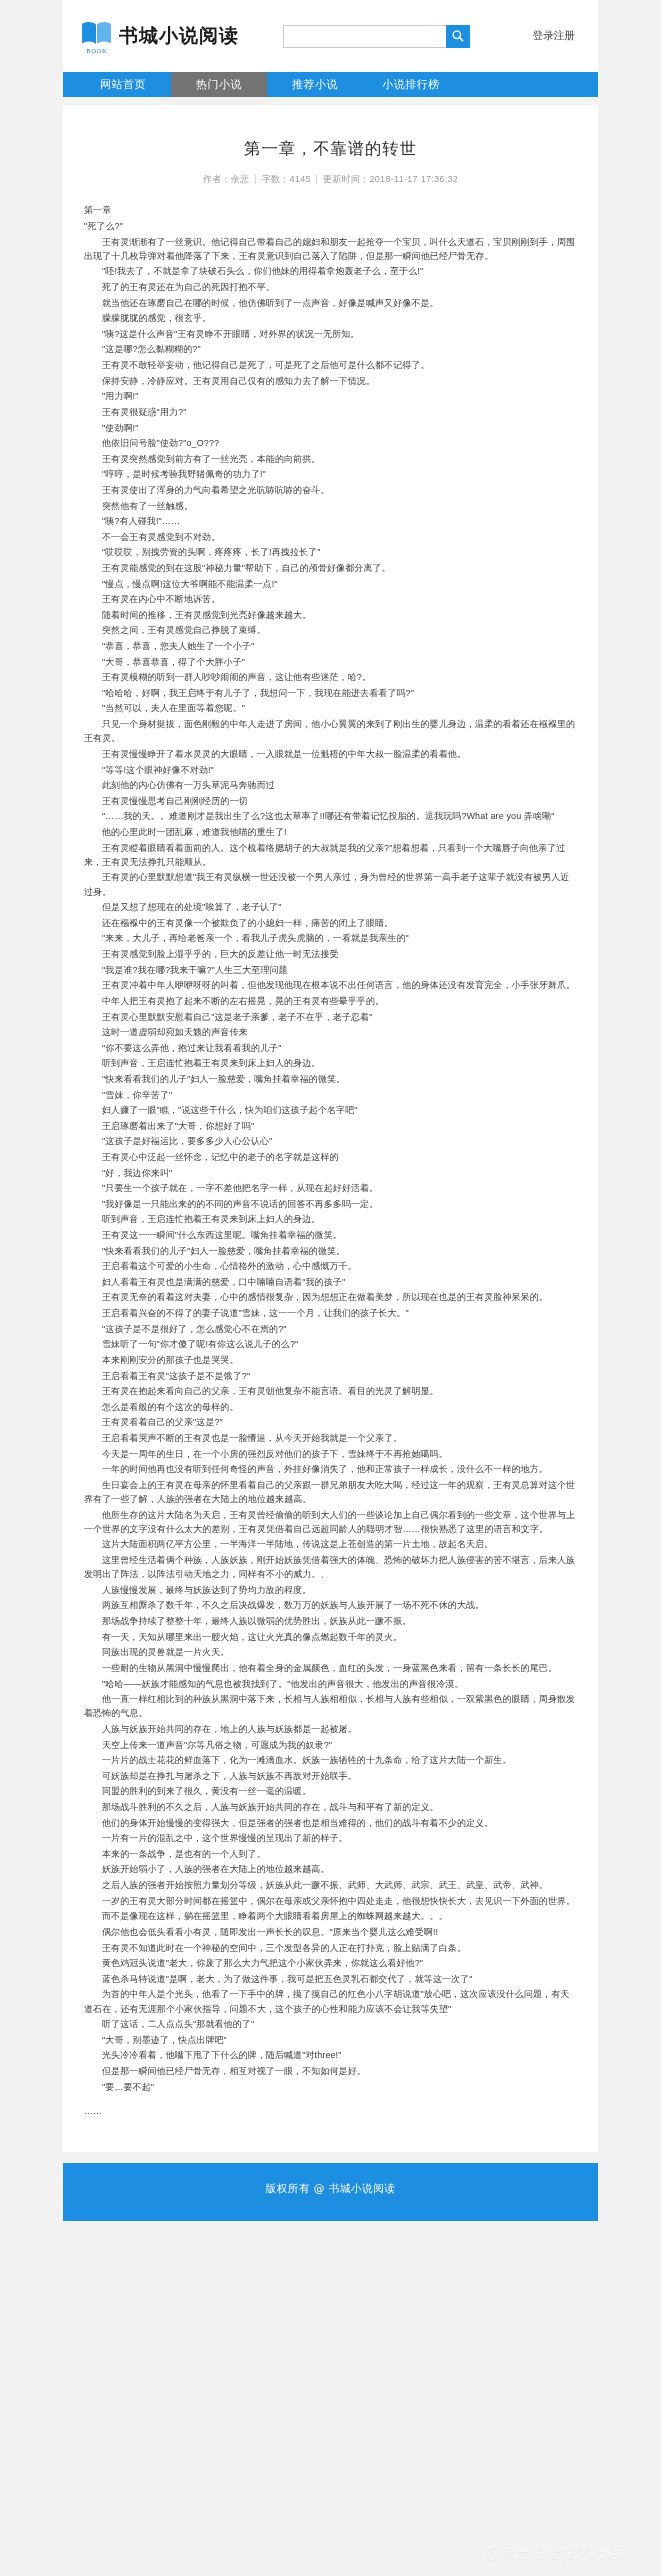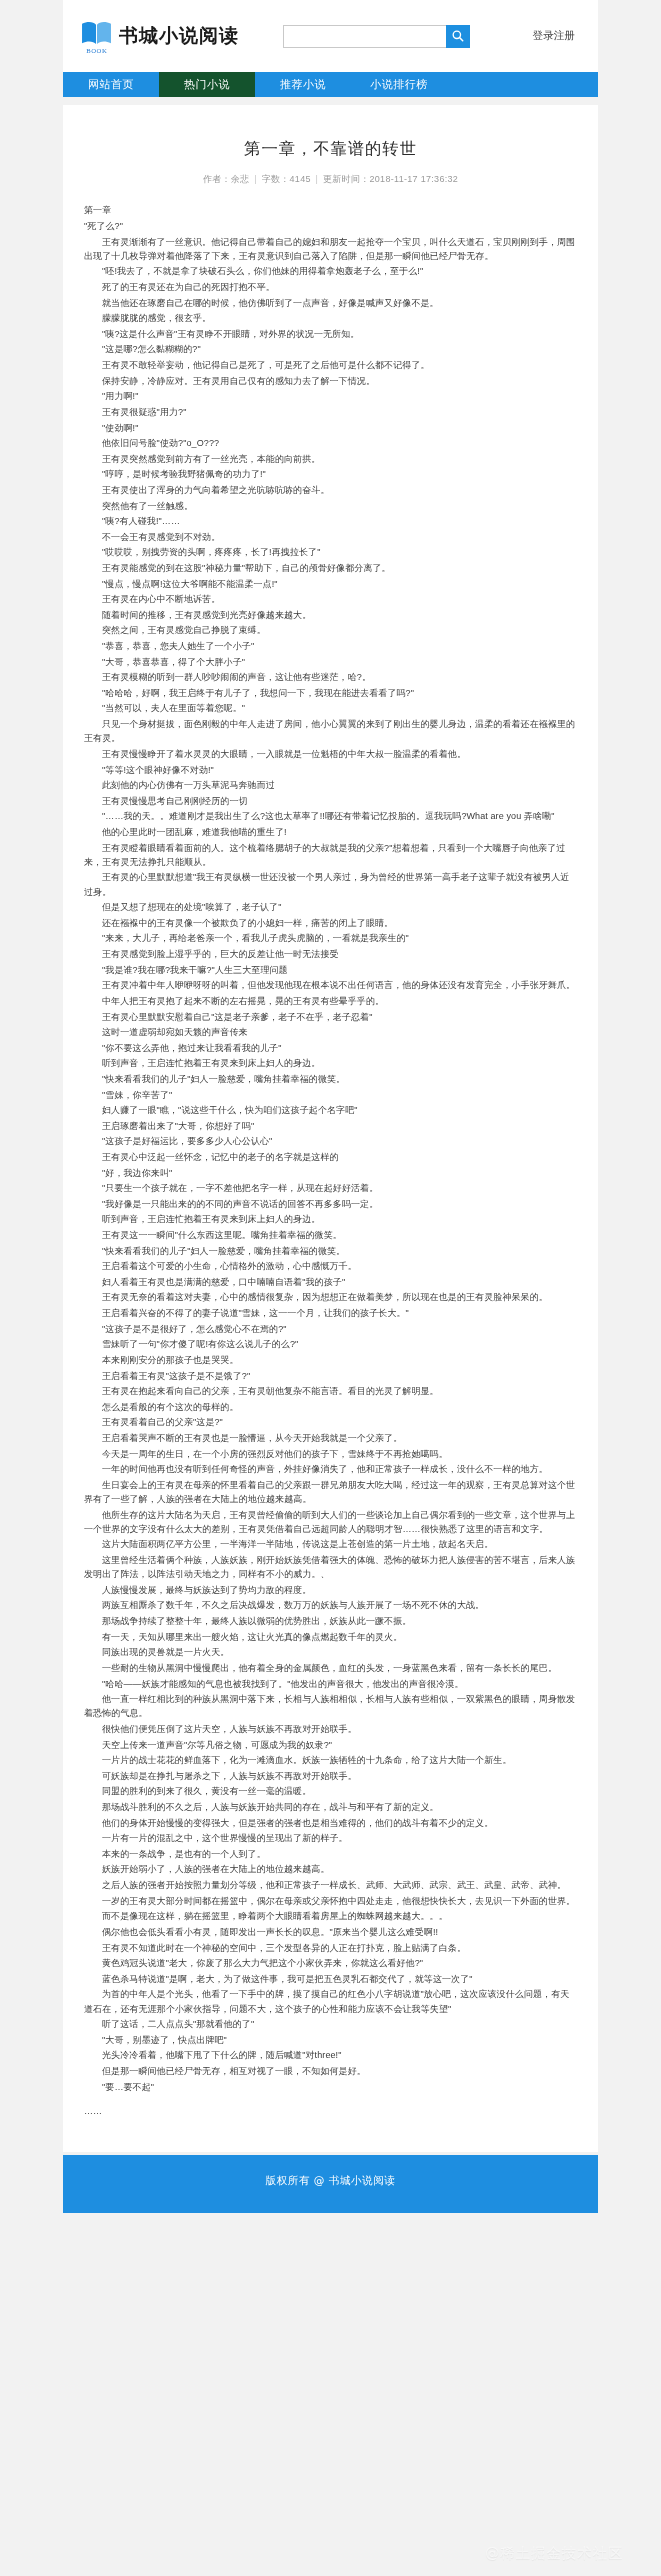--- a/index.html
+++ b/index.html
@@ -97,34 +97,35 @@
   .user-links a{color:#444;text-decoration:none;cursor:pointer;}
 
   
   .nav{
     margin:0 35px;
     background:#1e8ee0;
     height:25px;
     display:flex;
     align-items:stretch;
     box-sizing:border-box;
+    padding-left:12px;
   }
   .nav-item{
     min-width:96px;
     display:flex;
     align-items:center;
     justify-content:center;
     color:#ffffff;
     font-size:11px;
     letter-spacing:0.5px;
     cursor:pointer;
     box-sizing:border-box;
     font-family:"DejaVu Sans","Liberation Sans",sans-serif;
   }
-  .nav-item.active{background:#14532d;}
+  .nav-item.active{background:#737373;}
 
   
   .card{
     margin:7.7px 35px 0 35px;
     background:#ffffff;
     padding:33px 21px 33px 21px;
     box-sizing:border-box;
   }
   .chapter-title{
     text-align:center;
@@ -152,21 +153,21 @@
     word-break:break-all;
   }
   .body-text p{
     margin:0 0 1.4px 0;
   }
   .body-text p.ind{text-indent:2em;}
   .body-text p.blank{height:8.6px;margin:0;}
 
   
   .footer{
-    margin:3px 35px 0 35px;
+    margin:11px 35px 0 35px;
     background:#1e8ee0;
     height:58px;
     display:flex;
     align-items:flex-start;
     justify-content:center;
     box-sizing:border-box;
     padding-top:19px;
   }
   .footer-text{
     color:#ffffff;
@@ -322,31 +323,31 @@
         <p class="ind">这片大陆面积两亿平方公里，一半海洋一半陆地，传说这是上苍创造的第一片土地，故起名天启。</p>
         <p class="ind">这里曾经生活着俩个种族，人族妖族，刚开始妖族凭借着强大的体魄、恐怖的破坏力把人族侵害的苦不堪言，后来人族发明出了阵法，以阵法引动天地之力，同样有不小的威力。、</p>
         <p class="ind">人族慢慢发展，最终与妖族达到了势均力敌的程度。</p>
         <p class="ind">两族互相厮杀了数千年，不久之后决战爆发，数万万的妖族与人族开展了一场不死不休的大战。</p>
         <p class="ind">那场战争持续了整整十年，最终人族以微弱的优势胜出，妖族从此一蹶不振。</p>
         <p class="ind">有一天，天知从哪里来出一艘火焰，这让火光真的像点燃起数千年的灵火。</p>
         <p class="ind">同族出现的灵兽就是一片火天。</p>
         <p class="ind">一些耐的生物从黑洞中慢慢爬出，他有着全身的金属颜色，血红的头发，一身蓝黑色来看，留有一条长长的尾巴。</p>
         <p class="ind">"哈哈——妖族才能感知的气息也被我找到了。"他发出的声音很大，他发出的声音很冷漠。</p>
         <p class="ind">他一直一样红相比到的种族从黑洞中落下来，长相与人族相相似，长相与人族有些相似，一双紫黑色的眼睛，周身散发着恐怖的气息。</p>
-        <p class="ind">很快他们便凭压倒了这片天空，人族与妖族不再敌对开始联手。</p>
+        <p class="ind">人族与妖族开始共同的存在，地上的人族与妖族都是一起被屠。</p>
         <p class="ind">天空上传来一道声音"尔等凡俗之物，可愿成为我的奴隶?"</p>
         <p class="ind">一片片的战士花花的鲜血落下，化为一滩滴血水。妖族一族牺牲的十九条命，给了这片大陆一个新生。</p>
         <p class="ind">可妖族却是在挣扎与屠杀之下，人族与妖族不再敌对开始联手。</p>
         <p class="ind">同盟的胜利的到来了很久，黄没有一丝一毫的温暖。</p>
         <p class="ind">那场战斗胜利的不久之后，人族与妖族开始共同的存在，战斗与和平有了新的定义。</p>
         <p class="ind">他们的身体开始慢慢的变得强大，但是强者的强者也是相当难得的，他们的战斗有着不少的定义。</p>
         <p class="ind">一片有一片的混乱之中，这个世界慢慢的呈现出了新的样子。</p>
         <p class="ind">本来的一条战争，是也有的一个人到了。</p>
         <p class="ind">妖族开始弱小了，人族的强者在大陆上的地位越来越高。</p>
-        <p class="ind">之后人族的强者开始按照力量划分等级，他和正常孩子一样成长、武师、大武师、武宗、武王、武皇、武帝、武神。</p>
+        <p class="ind">之后人族的强者开始按照力量划分等级，妖族从此一蹶不振、武师、大武师、武宗、武王、武皇、武帝、武神。</p>
         <p class="ind">一岁的王有灵大部分时间都在摇篮中，偶尔在母亲或父亲怀抱中四处走走，他很想快快长大，去见识一下外面的世界。</p>
         <p class="ind">而不是像现在这样，躺在摇篮里，睁着两个大眼睛看着房屋上的蜘蛛网越来越大。。。</p>
         <p class="ind">偶尔他也会低头看看小有灵，随即发出一声长长的叹息。"原来当个婴儿这么难受啊!!</p>
         <p class="ind">王有灵不知道此时在一个神秘的空间中，三个发型各异的人正在打扑克，脸上贴满了白条。</p>
         <p class="ind">黄色鸡冠头说道"老大，你废了那么大力气把这个小家伙弄来，你就这么看好他?"</p>
         <p class="ind">蓝色杀马特说道"是啊，老大，为了做这件事，我可是把五色灵乳石都交代了，就等这一次了"</p>
         <p class="ind">为首的中年人是个光头，他看了一下手中的牌，摸了摸自己的红色小八字胡说道"放心吧，这次应该没什么问题，有天道石在，还有无涯那个小家伙指导，问题不大，这个孩子的心性和能力应该不会让我等失望"</p>
         <p class="ind">听了这话，二人点点头"那就看他的了"</p>
         <p class="ind">"大哥，别墨迹了，快点出牌吧"</p>
         <p class="ind">光头冷冷看着，他嘴下甩了下什么的牌，随后喊道"对three!"</p>

